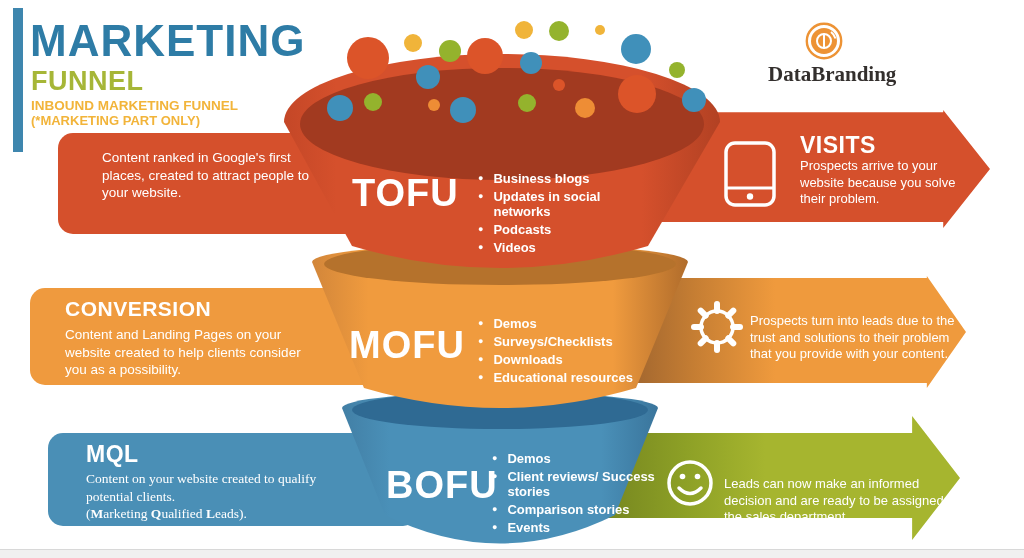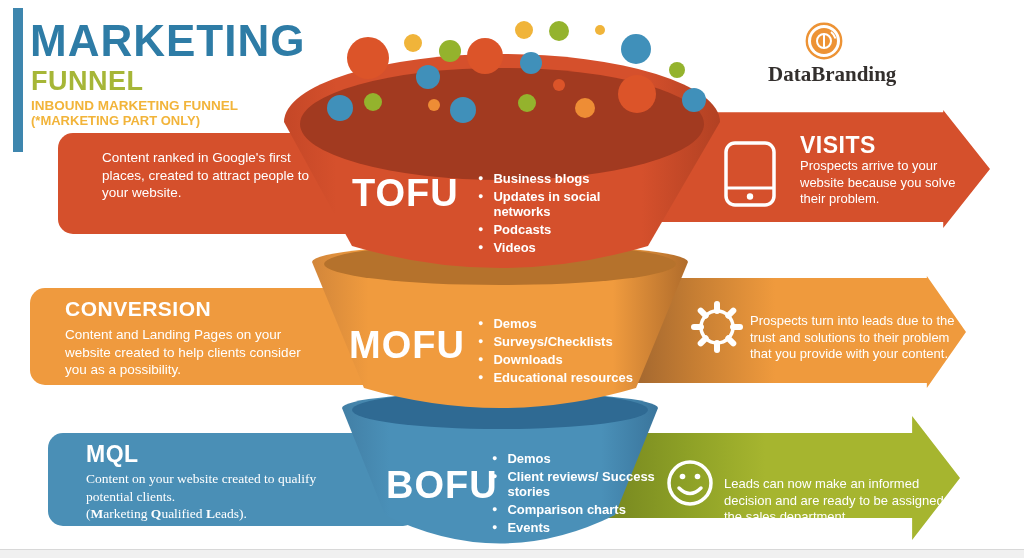--- a/index.html
+++ b/index.html
@@ -258,21 +258,21 @@
   <li>
       <span class="blt">●</span>
       <span>Demos</span>
     </li>
   <li>
       <span class="blt">●</span>
       <span>Client reviews/ Success stories</span>
     </li>
   <li>
       <span class="blt">●</span>
-      <span>Comparison charts</span>
+      <span>Comparison stories</span>
     </li>
   <li>
       <span class="blt">●</span>
       <span>Events</span>
     </li>
 </ul>
 
 <div class="abs" id="footer-strip"></div>
 
 </body></html>

